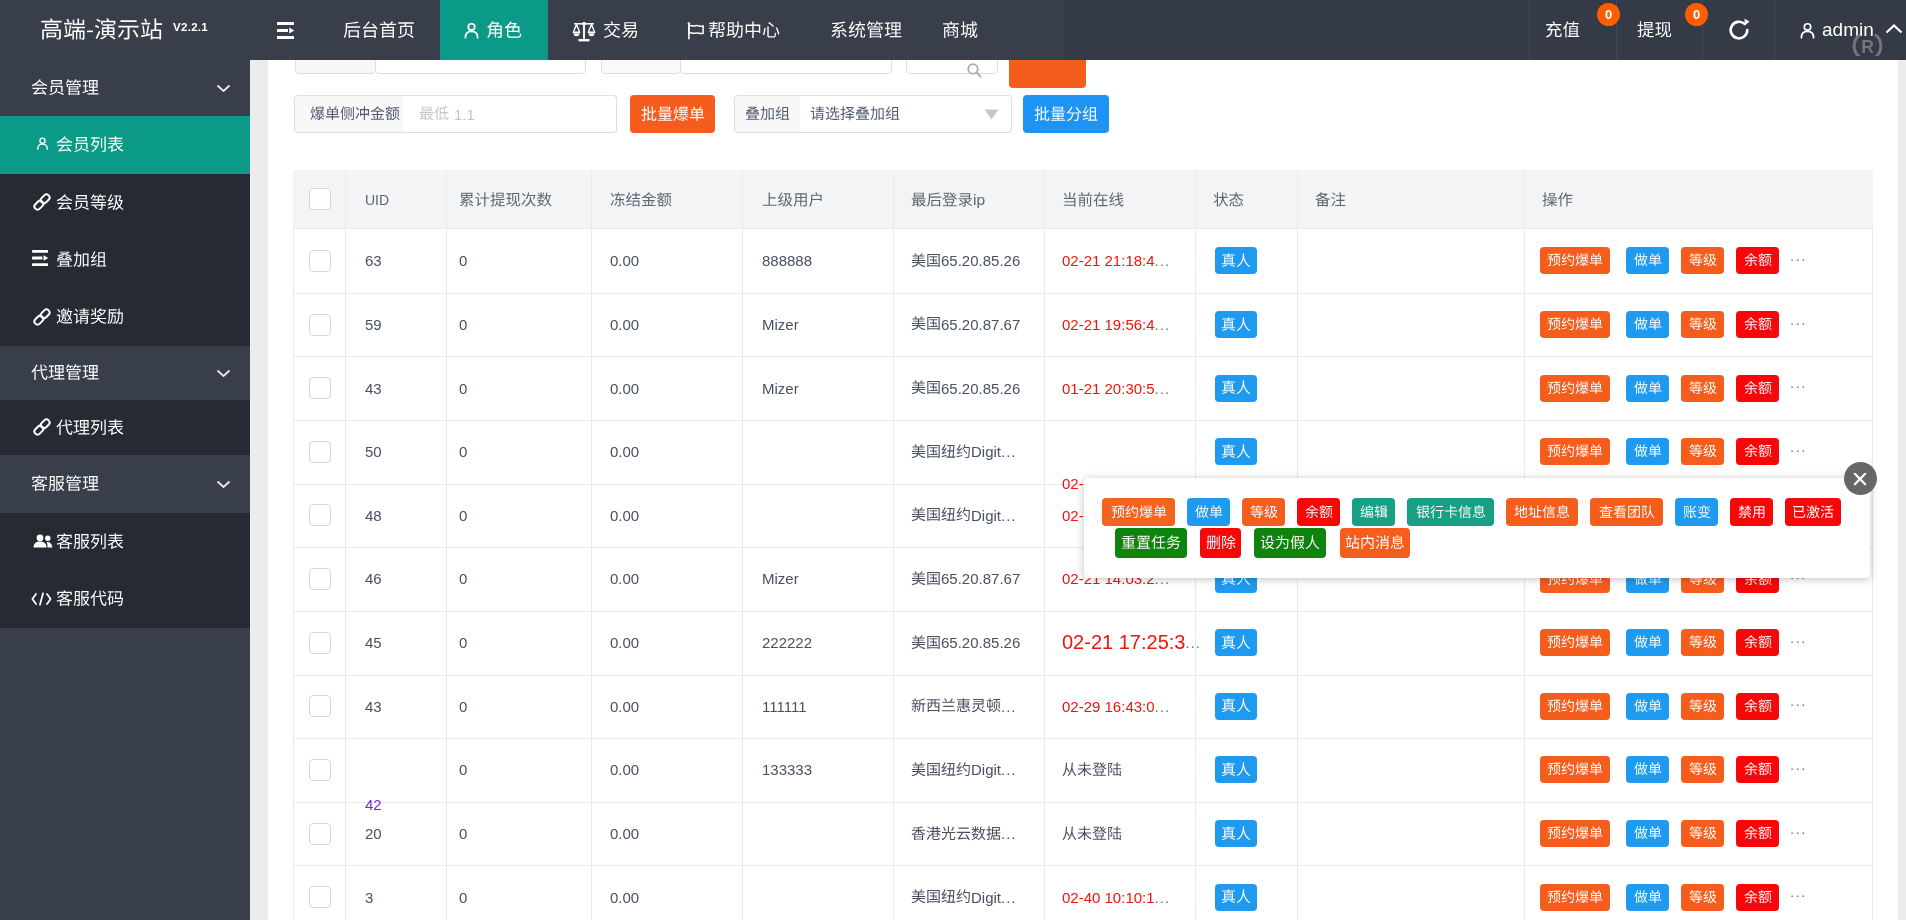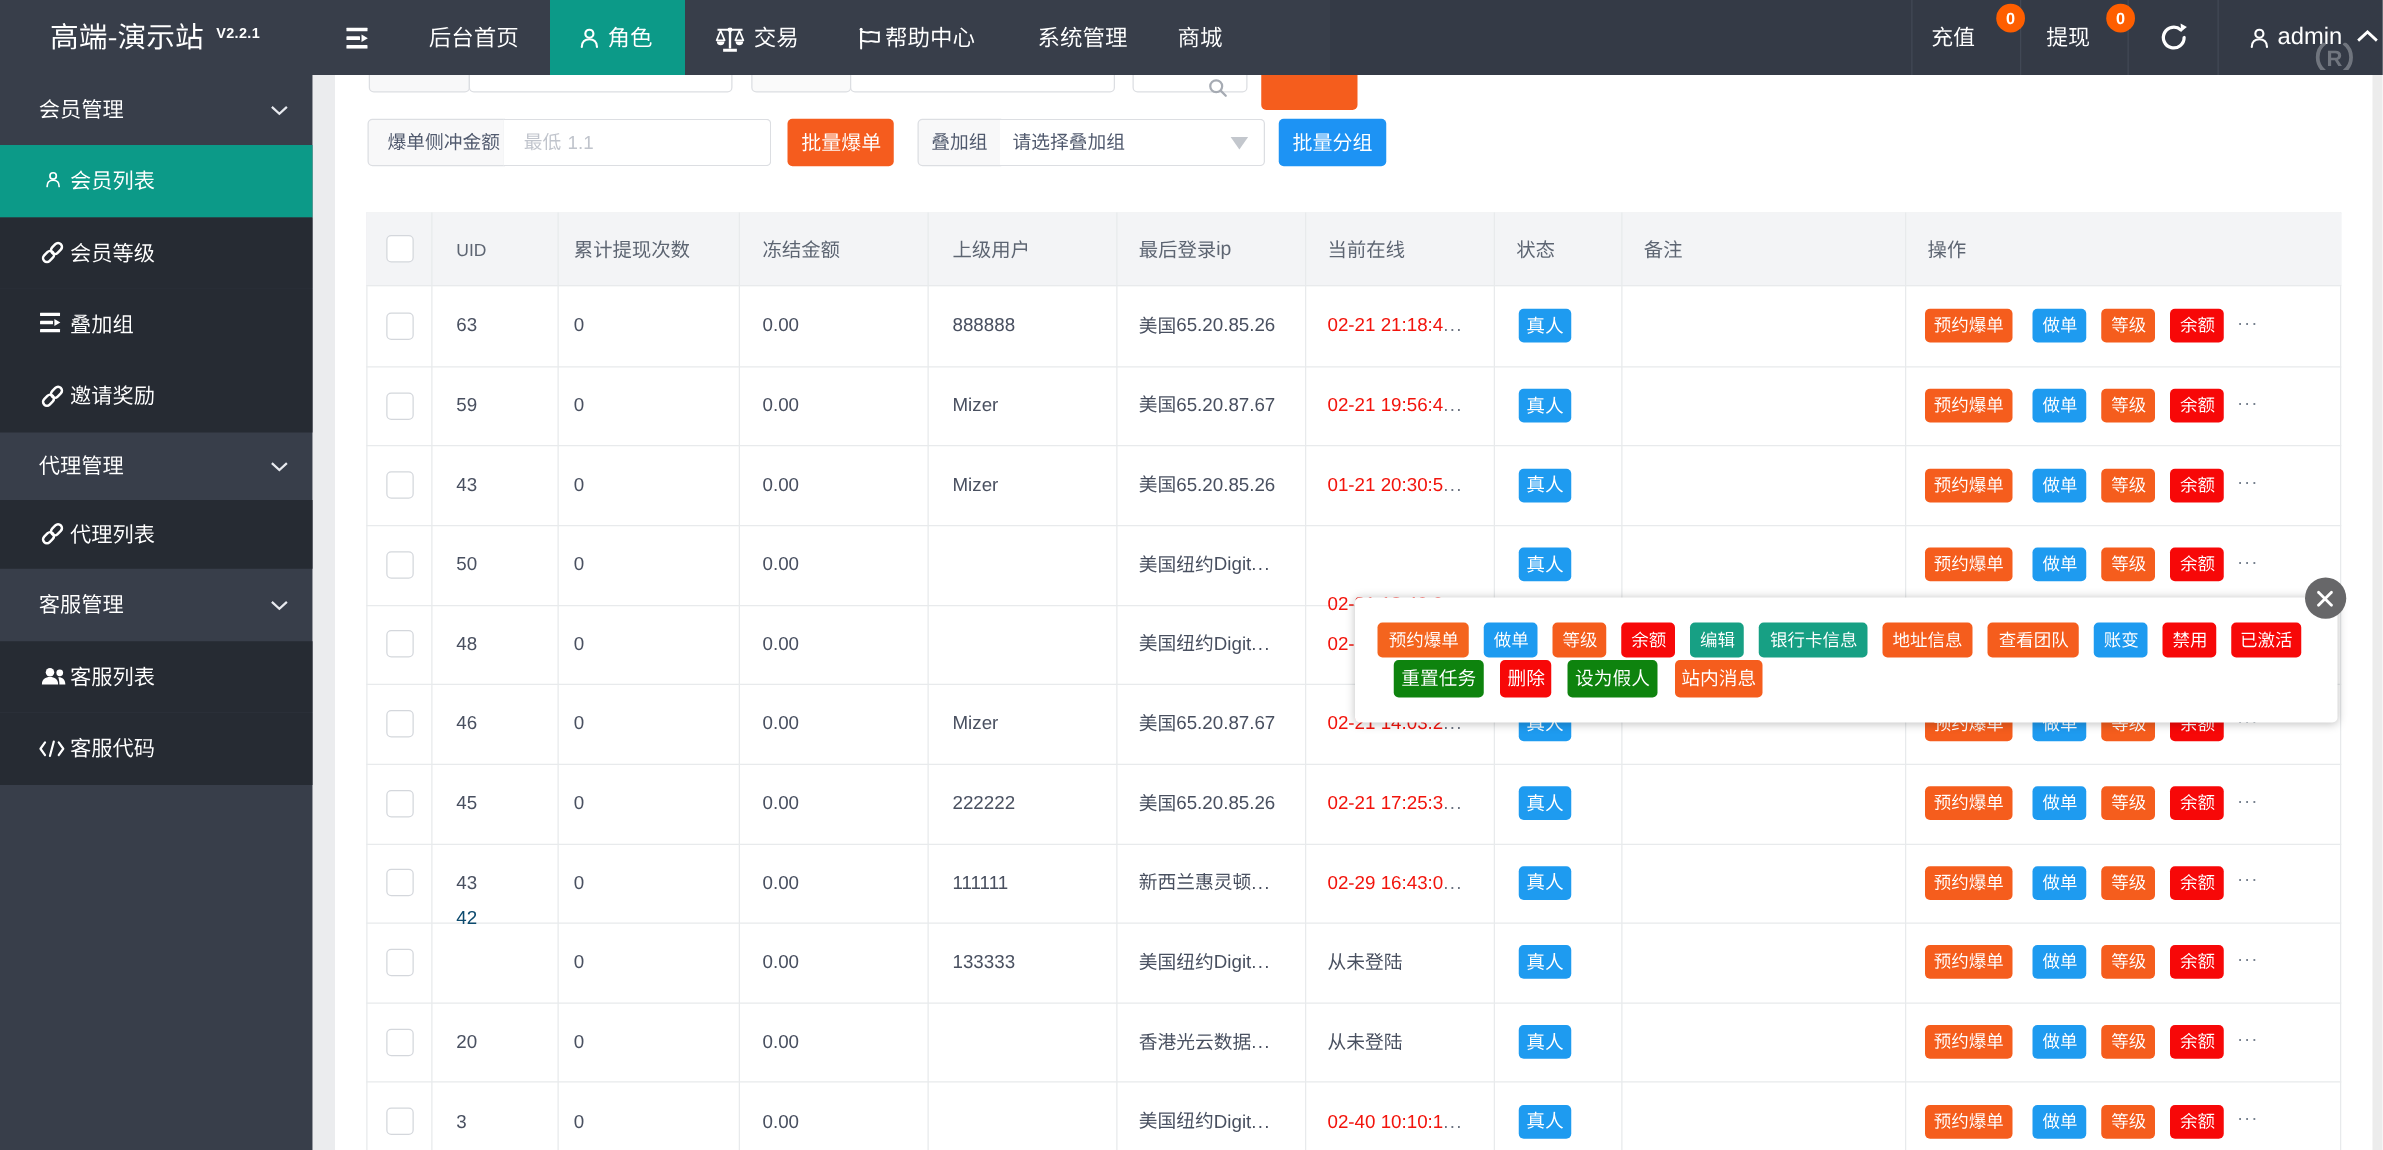--- a/index.html
+++ b/index.html
@@ -891,21 +891,21 @@
 <div class="ab flex" style="left:911px;top:610.8px;height:63.6px;">
     <svg class="z" width="30" height="16">
       <g fill="#495060" transform="translate(0,12.9) scale(0.0150,-0.0150)">
         <use href="#u7f8e" x="0"></use>
         <use href="#u56fd" x="1000"></use>
       </g>
     </svg>
     <span style="color:#495060;font-size:15px;">65.20.85.26</span>
   </div>
 <div class="ab flex" style="left:1062px;top:610.8px;height:63.6px;">
-    <span style="color:#f2140c;font-size:15px;">02-21 17:25:3</span>
+    <span style="color:#f2140c;font-size:20px;">02-21 17:25:3</span>
     <span style="color:#6b7280;font-size:15px;letter-spacing:1px;">...</span>
   </div>
 <div class="btn flex" style="left:1215px;top:629.2px;width:42px;height:27px;background:#1e9bf0;">
     <svg class="z" width="30" height="16">
       <g fill="#fff" transform="translate(0,12.9) scale(0.0150,-0.0150)">
         <use href="#u771f" x="0"></use>
         <use href="#u4eba" x="1000"></use>
       </g>
     </svg>
   </div>
@@ -1005,21 +1005,21 @@
     <svg class="z" width="28" height="15">
       <g fill="#fff" transform="translate(0,12.0) scale(0.0140,-0.0140)">
         <use href="#u4f59" x="0"></use>
         <use href="#u989d" x="1000"></use>
       </g>
     </svg>
   </div>
 <div class="ab" style="left:1790px;top:692.3px;color:#76808e;font-size:15px;letter-spacing:1.5px;">...</div>
 <div class="ab" style="left:293px;top:801.8px;width:1580px;height:1px;background:#e8eaec;"></div>
 <div class="ck" style="left:309px;top:758.9px;"></div>
-<div class="ab flex" style="left:365px;top:703px;height:63.6px;color:#0c4a6e;font-size:15px;">42</div>
+<div class="ab flex" style="left:365px;top:773px;height:63.6px;color:#6d28d9;font-size:15px;">42</div>
 <div class="ab flex" style="left:459px;top:738.1px;height:63.6px;color:#495060;font-size:15px;">0</div>
 <div class="ab flex" style="left:610px;top:738.1px;height:63.6px;color:#495060;font-size:15px;">0.00</div>
 <div class="ab flex" style="left:762px;top:738.1px;height:63.6px;color:#495060;font-size:15px;">133333</div>
 <div class="ab flex" style="left:911px;top:738.1px;height:63.6px;">
     <svg class="z" width="60" height="16">
       <g fill="#495060" transform="translate(0,12.9) scale(0.0150,-0.0150)">
         <use href="#u7f8e" x="0"></use>
         <use href="#u56fd" x="1000"></use>
         <use href="#u7ebd" x="2000"></use>
         <use href="#u7ea6" x="3000"></use>

